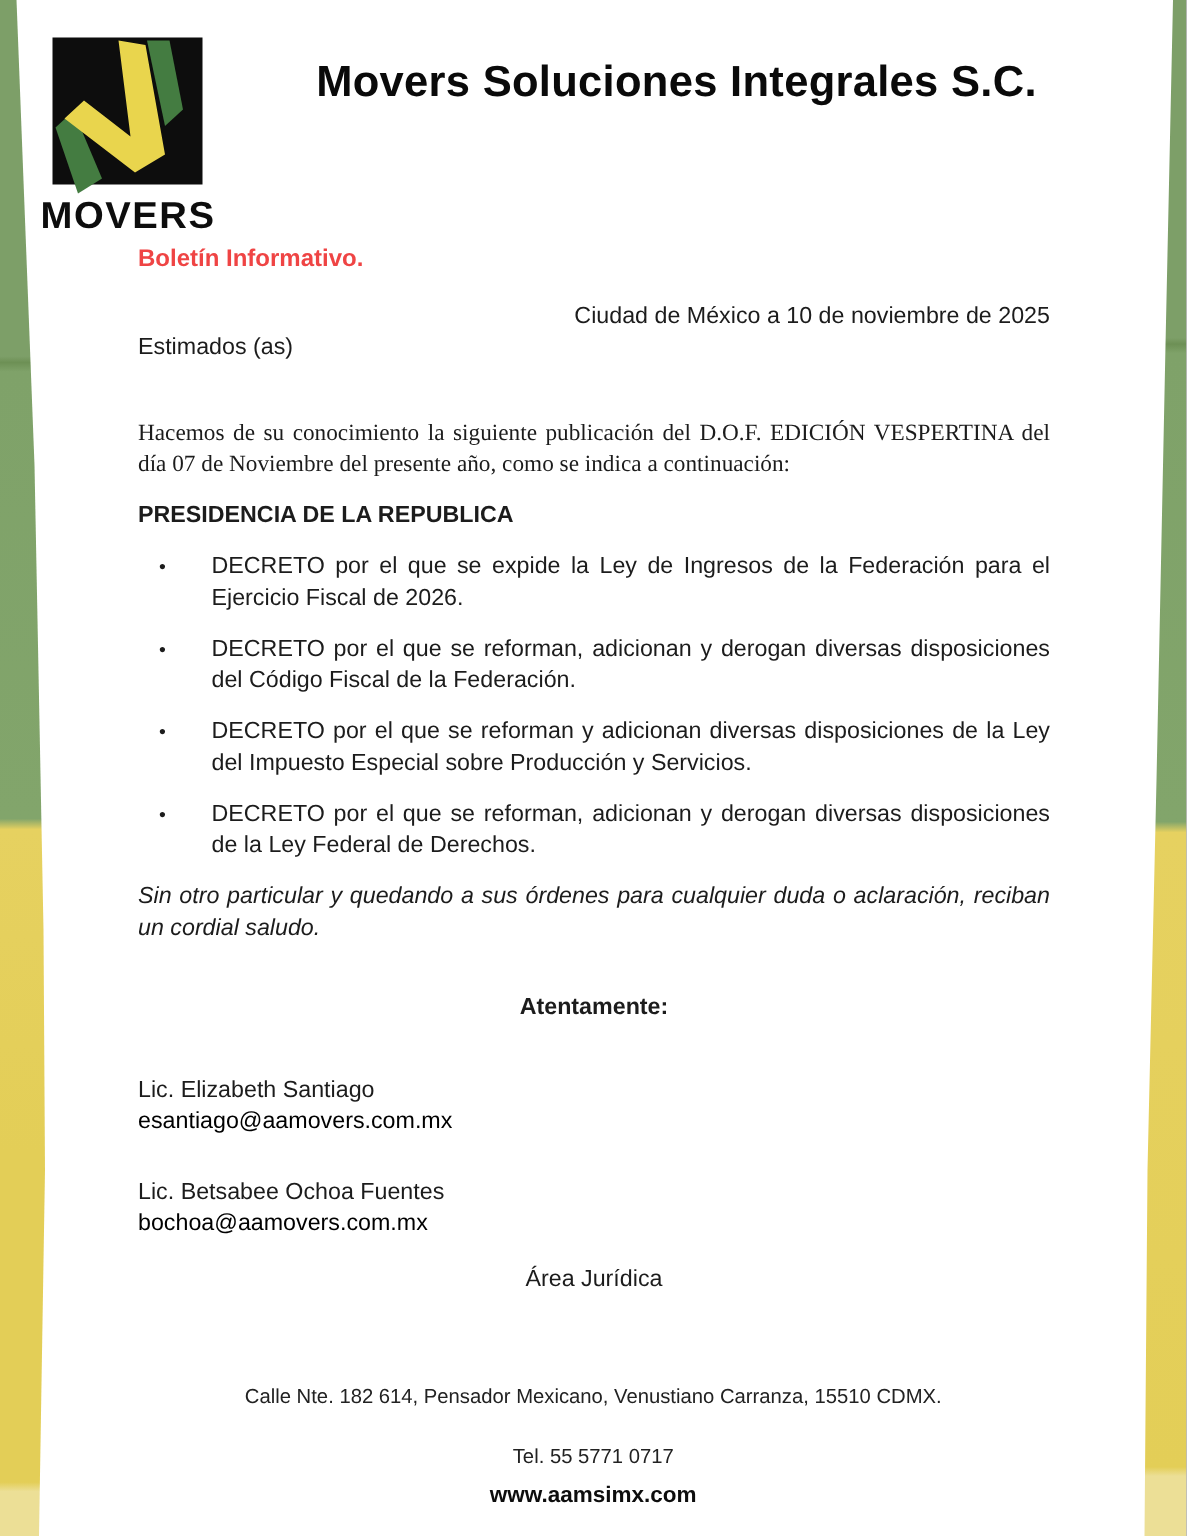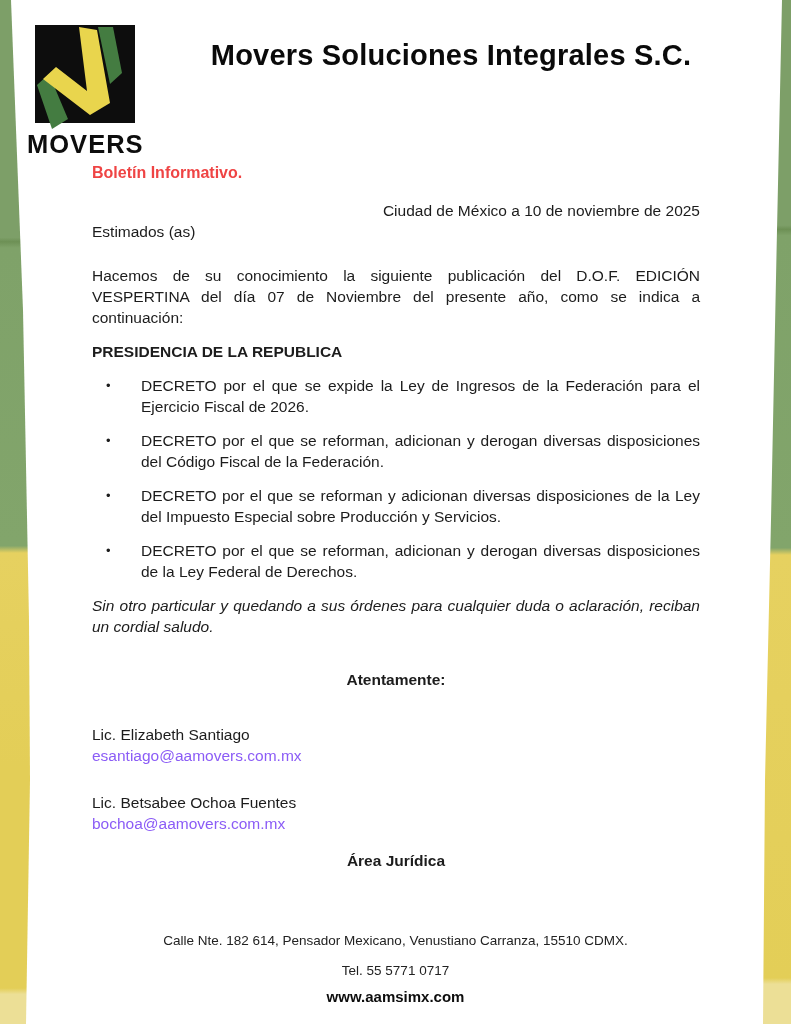--- a/index.html
+++ b/index.html
@@ -23,35 +23,35 @@
   }
   .doc-title {
     flex:1; text-align:center; margin-top:16px;
     font-size:29px; font-weight:bold; color:#0a0a0a; letter-spacing:0.2px;
   }
   .content { position:absolute; top:163px; left:92px; right:91px; z-index:2;
     font-size:15.5px; line-height:21px; }
   .bulletin-label { color:#ef4444; font-weight:bold; font-size:16px; line-height:20px; }
   .date-line { text-align:right; margin-top:17px; }
   .salutation { }
-  .intro { margin-top:23px; text-align:justify; }
+  .intro { margin-top:36px; text-align:justify;font-family:Liberation Serif, serif; }
   .section-heading { margin-top:13px; font-weight:bold; }
   .decree-list { margin-top:13px; }
   .decree-item { display:flex; margin-bottom:13px; }
   .decree-marker { flex:0 0 35px; padding-left:14px; font-size:13px; }
   .decree-text { flex:1; text-align:justify; }
   .closing { text-align:justify;font-style:italic; }
   .signoff { margin-top:32px; text-align:center; font-weight:bold; }
   .contact-1 { margin-top:34px; }
   .contact-2 { margin-top:26px; }
-  .contact-email { color:#8b5cf6; text-decoration:none; }
-  .department { margin-top:16px; text-align:center; font-weight:bold; }
+  .contact-email { color:#000000; text-decoration:none; }
+  .department { margin-top:16px; text-align:center; font-weight:normal; }
   .footer { position:absolute; left:0; right:0; bottom:18px; text-align:center; z-index:2; }
   .footer-address { font-size:13.5px; line-height:18px; color:#222; }
-  .footer-phone { font-size:13.5px; line-height:18px; margin-top:12px; color:#222; }
+  .footer-phone { font-size:13.5px; line-height:18px; margin-top:22px; color:#222; }
   .footer-website { font-size:15px; line-height:19px; margin-top:7px; font-weight:bold; color:#0d0d0d; text-decoration:none; display:inline-block; }
 </style>
 </head>
 <body>
 
 <div class="page">
 
   <svg class="deco" viewBox="0 0 791 1024" preserveAspectRatio="none" aria-hidden="true">
     <defs>
       <linearGradient id="leftGrad" x1="0" y1="0" x2="0" y2="1">

